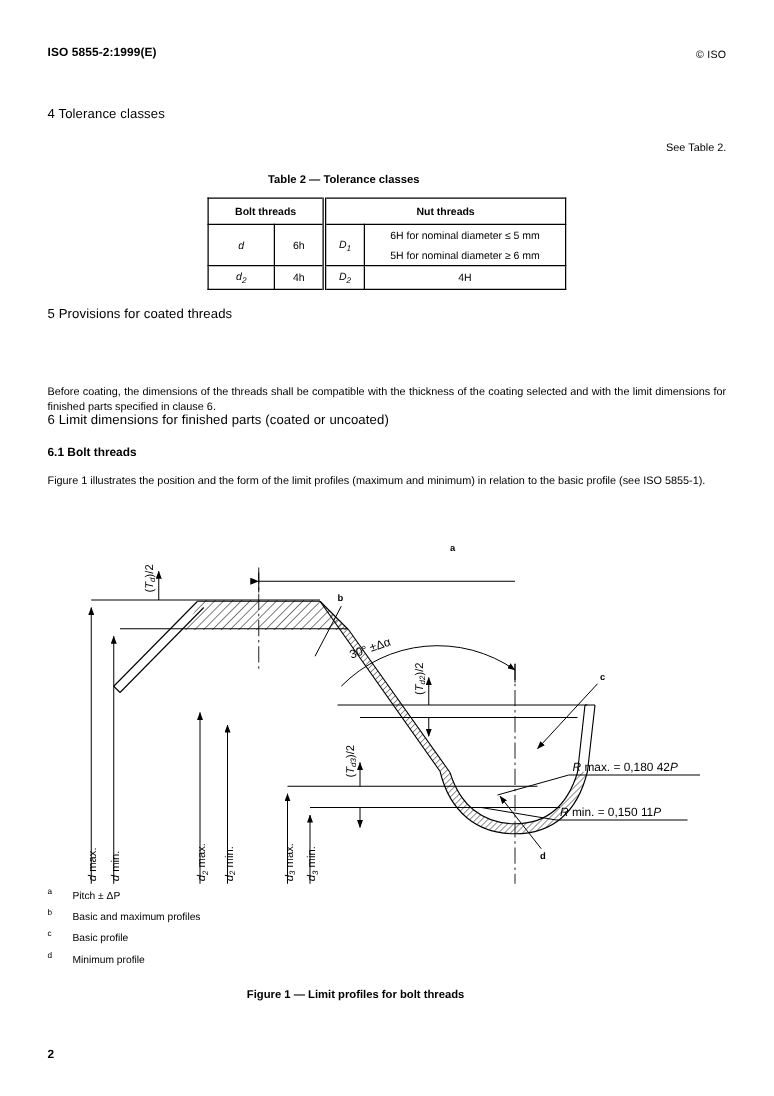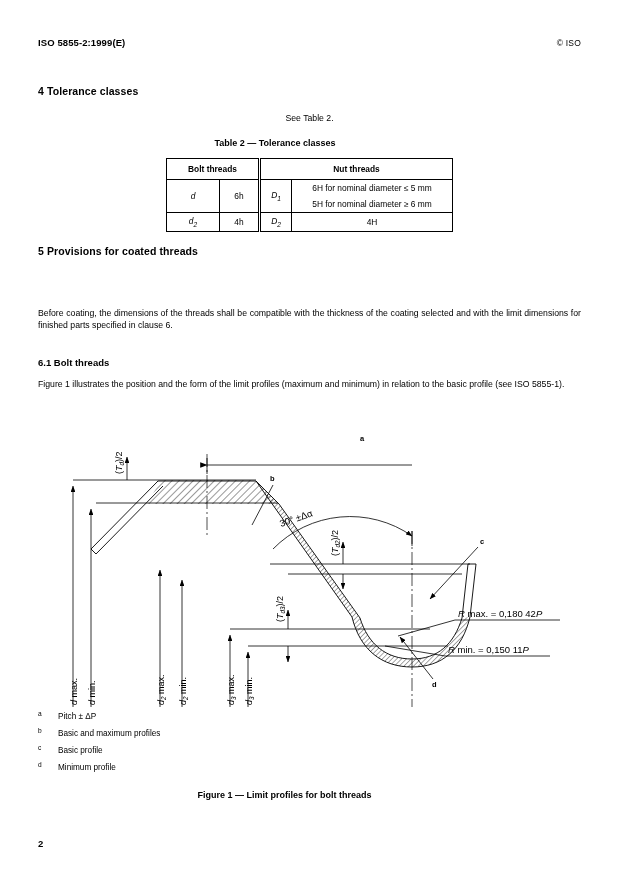--- a/index.html
+++ b/index.html
@@ -42,38 +42,38 @@
     top: 1px;
     font-size: 8.5px;
     letter-spacing: 0.2px;
   }
 
   
   .h1 {
     position: absolute;
     left: 38px;
     font-size: 10.5px;
-    font-weight: bold;
+    font-weight: normal;
     letter-spacing: 0.1px;
   }
   .h2 {
     position: absolute;
     left: 38px;
     font-size: 9.5px;
     font-weight: bold;
   }
   .p {
     position: absolute;
     left: 38px;
     width: 543px;
     font-size: 8.7px;
     line-height: 12.2px;
     text-align: justify;
   }
-  .p.nojust { text-align: center; }
+  .p.nojust { text-align: right; }
 
   
   .table-caption {
     position: absolute;
     top: 138px;
     left: 0;
     width: 550px;
     text-align: center;
     font-size: 9px;
     font-weight: bold;
@@ -198,20 +198,21 @@
         <span class="ital">D</span><span class="sub">2</span>
       </td>
       <td class="cell-nut">4H</td>
     </tr>
   </tbody>
     </table>
 
   <div class="h1" style="top:245px;">5  Provisions for coated threads</div>
   <div class="p" style="top:271px;margin-top:36px;">Before coating, the dimensions of the threads shall be compatible with the thickness of the coating selected and with the limit dimensions for finished parts specified in clause 6.</div>
 
+  <div class="h1" style="top:330px;">6  Limit dimensions for finished parts (coated or uncoated)</div>
   <div class="h2" style="top:357px;">6.1  Bolt threads</div>
   <div class="p" style="top:378px;">Figure 1 illustrates the position and the form of the limit profiles (maximum and minimum) in relation to the basic profile (see ISO 5855-1).</div>
 
   <div class="figure">
     <svg width="560" height="285" viewBox="0 0 560 285" xmlns="http://www.w3.org/2000/svg">
       <defs>
         <marker id="ar" markerWidth="9" markerHeight="7" refX="8.5" refY="3.5" orient="auto">
           <polygon points="0,0 9,3.5 0,7" fill="#000"></polygon>
         </marker>
         <marker id="arS" markerWidth="8" markerHeight="6" refX="7.5" refY="3" orient="auto">

